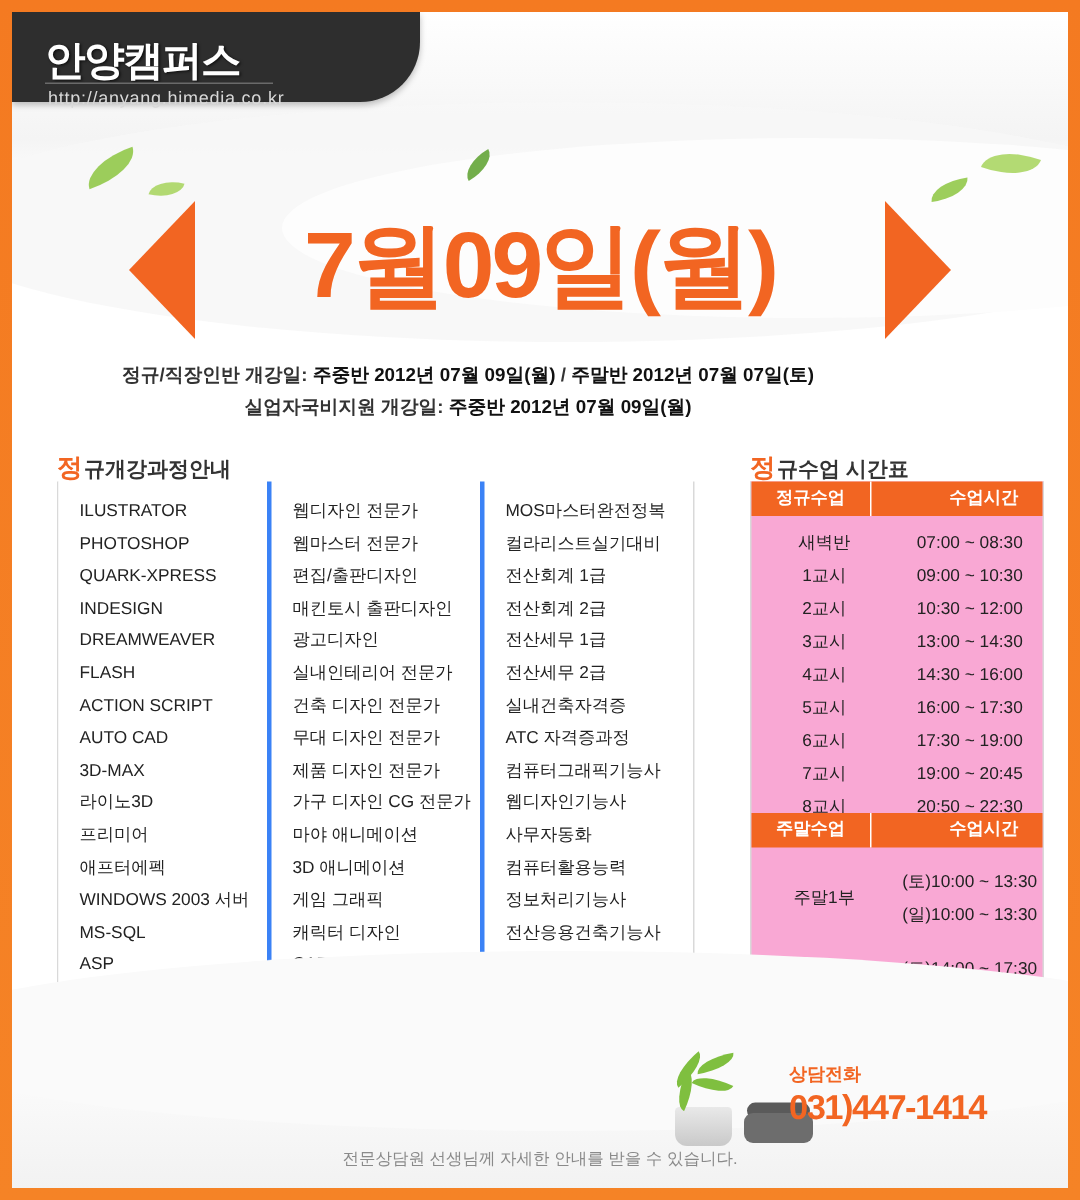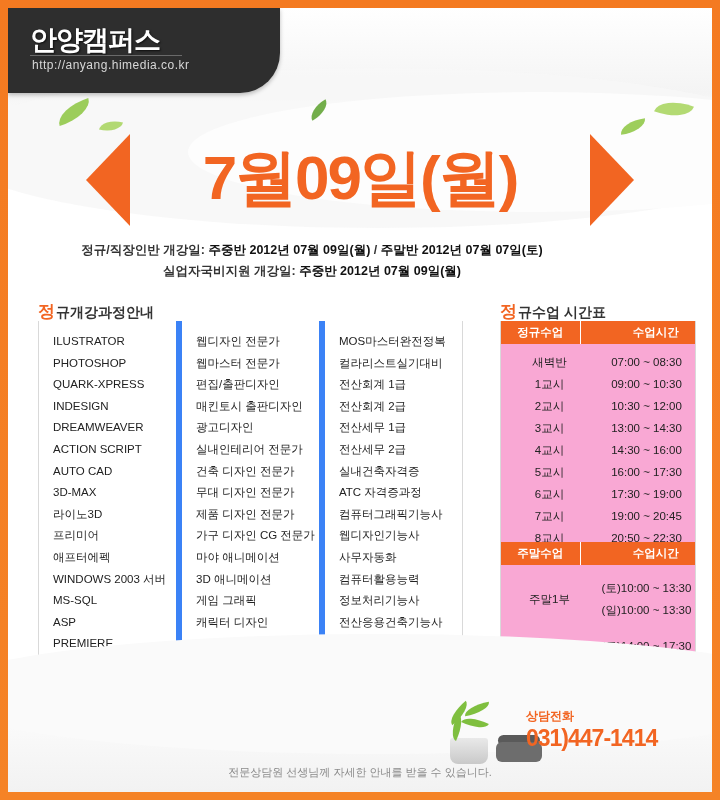--- a/index.html
+++ b/index.html
@@ -44,21 +44,21 @@
     position: absolute;
     left: 180px; top: 84px;
     width: 700px; height: 120px;
     border-radius: 50%;
     background: #fdfdfd;
   }
   
   .hdrtab {
     position: absolute;
     left: 0; top: 0;
-    width: 272px; height: 85px;
+    width: 272px; height: 60px;
     background: #2e2e2e;
     border-bottom-right-radius: 40px;
     box-shadow: 0 2px 4px rgba(0,0,0,.25);
   }
   .logo {
     position: absolute;
     left: 22px; top: 14px;
     font-size: 27px; font-weight: bold;
     color: #ffffff;
     letter-spacing: -1px;
@@ -159,21 +159,21 @@
   }
   .curr-head div:last-child { border-right: none; }
   .curr-body {
     display: flex;
     background: #fff;
     height: 346px;
   }
   .curr-col {
     flex: 1;
     padding: 10px 0 0 14px;
-    border-right: 6px solid #3b82f6;
+    border-right: 3px solid #3b82f6;
   }
   .curr-col:last-child { border-right: none; }
   .curr-col div {
     font-size: 11.5px;
     color: #222;
     line-height: 21.6px;
     white-space: nowrap;
   }
 
   
@@ -342,20 +342,21 @@
     </div>
 
     <div class="curr">
       <div class="curr-body">
         <div class="curr-col">
           <div>ILUSTRATOR</div>
           <div>PHOTOSHOP</div>
           <div>QUARK-XPRESS</div>
           <div>INDESIGN</div>
           <div>DREAMWEAVER</div>
+          <div>FLASH</div>
           <div>ACTION SCRIPT</div>
           <div>AUTO CAD</div>
           <div>3D-MAX</div>
           <div>라이노3D</div>
           <div>프리미어</div>
           <div>애프터에펙</div>
           <div>WINDOWS 2003 서버</div>
           <div>MS-SQL</div>
           <div>ASP</div>
           <div>PREMIERE</div>

